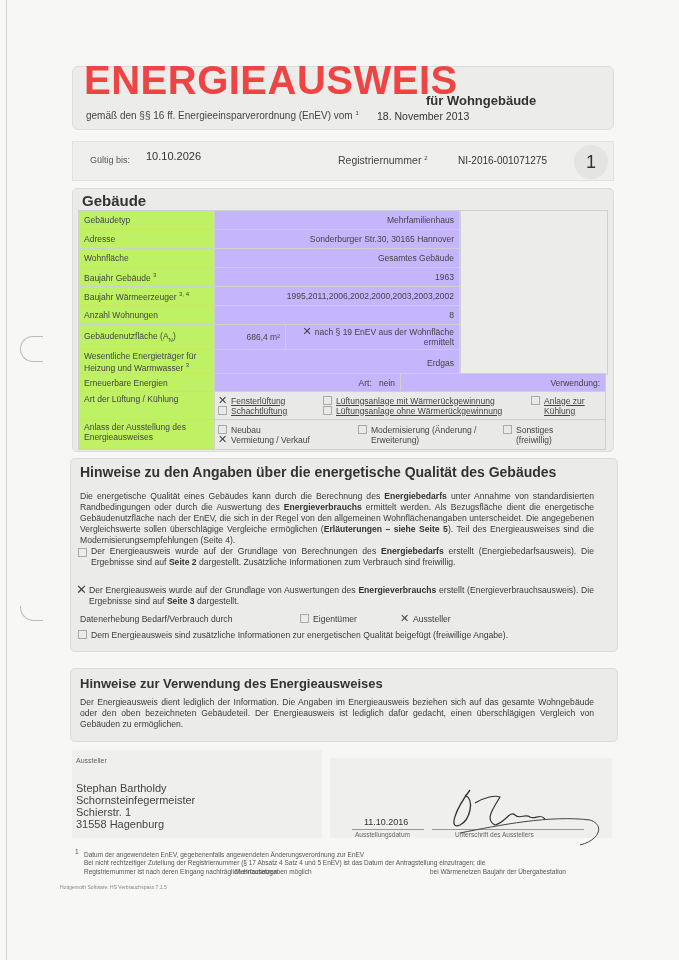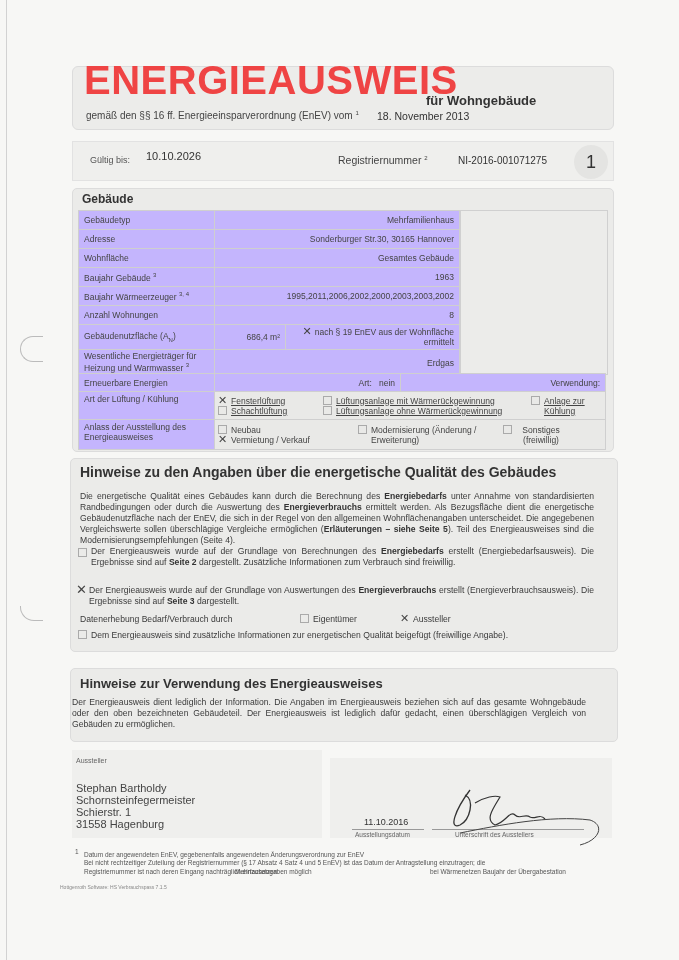--- a/index.html
+++ b/index.html
@@ -13,24 +13,24 @@
   .gemass{left:86px;top:110px;font-size:10px;color:#444;}
   .vomdate{left:377px;top:110px;font-size:10.5px;color:#333;}
   .sup{font-size:6px;vertical-align:super;}
   .validbox{left:72px;top:141px;width:540px;height:38px;background:#efefed;border:1px solid #e2e2e2;}
   .valid-label{left:90px;top:155px;font-size:9px;color:#555;}
   .valid-date{left:146px;top:150px;font-size:11px;color:#333;}
   .reg-label{left:338px;top:154px;font-size:10.5px;color:#444;}
   .reg-num{left:458px;top:155px;font-size:10px;color:#333;}
   .pagecircle{left:574px;top:145px;width:34px;height:34px;border-radius:50%;background:#e4e4e2;font-size:18px;color:#333;text-align:center;line-height:34px;}
   .sectionbox{background:#ebebe9;border:1px solid #dcdcdc;border-radius:5px;}
-  .sec-title{font-size:12px;font-weight:bold;color:#333;}
+  .sec-title{font-size:15px;font-weight:bold;color:#333;}
   table.geb{border-collapse:collapse;font-size:8.5px;color:#444;}
   table.geb td{border:1px solid #cfcfcf;padding:2px 5px;vertical-align:middle;}
-  td.lab{background:#c4b5fd;width:125px;}
+  td.lab{background:#bef264;width:125px;}
   td.val{background:#c4b5fd;text-align:right;}
   .cb{display:inline-block;width:7px;height:7px;border:1px solid #aaa;margin-right:4px;vertical-align:-1px;}
   .cx{display:inline-block;width:10px;font-size:11px;line-height:9px;margin-right:3px;color:#444;}
   .para{font-size:8.6px;line-height:11px;color:#3a3a3a;text-align:justify;}
   .para b{color:#333;}
   .fn{font-size:6.5px;color:#555;line-height:8.5px;}
 </style>
 </head>
 <body>
 
@@ -126,21 +126,21 @@
         <div style="width:140px;">
           <div><span class="cb"></span><span>Neubau</span></div>
           <div><span class="cx">✕</span><span>Vermietung / Verkauf</span></div>
         </div>
         <div style="width:135px;display:flex;">
               <span class="cb"></span>
               <span style="width:110px;">Modernisierung (Änderung / Erweiterung)</span>
             </div>
         <div style="width:80px;display:flex;padding-left:10px;">
               <span class="cb"></span>
-              <span style="width:50px;text-align:center;">Sonstiges (freiwillig)</span>
+              <span style="width:50px;">Sonstiges (freiwillig)</span>
             </div>
       </div>
     </td>
   </tr>
 </tbody>
   </table>
 
 <div class="abs sectionbox" style="left:70px;top:458px;width:546px;height:192px;"></div>
 <div class="abs sec-title" style="left:80px;top:464px;font-size:14px;">Hinweise zu den Angaben über die energetische Qualität des Gebäudes</div>
 <div class="abs para" style="left:80px;top:491px;width:514px;">
@@ -154,21 +154,21 @@
   <span class="cx" style="flex:none;font-size:13px;">✕</span>
   <span><span>Der Energieausweis wurde auf der Grundlage von Auswertungen des </span><b>Energieverbrauchs</b><span> erstellt (Energieverbrauchsausweis). Die Ergebnisse sind auf </span><b>Seite 3</b><span> dargestellt.</span></span>
 </div>
 <div class="abs para" style="left:80px;top:614px;">Datenerhebung Bedarf/Verbrauch durch</div>
 <div class="abs para" style="left:300px;top:614px;"><span class="cb"></span><span>Eigentümer</span></div>
 <div class="abs para" style="left:400px;top:614px;"><span class="cx">✕</span><span>Aussteller</span></div>
 <div class="abs para" style="left:78px;top:630px;"><span class="cb"></span><span>Dem Energieausweis sind zusätzliche Informationen zur energetischen Qualität beigefügt (freiwillige Angabe).</span></div>
 
 <div class="abs sectionbox" style="left:70px;top:668px;width:546px;height:72px;"></div>
 <div class="abs sec-title" style="left:80px;top:676px;font-size:13px;">Hinweise zur Verwendung des Energieausweises</div>
-<div class="abs para" style="left:72px;top:697px;width:514px;">Der Energieausweis dient lediglich der Information. Die Angaben im Energieausweis beziehen sich auf das gesamte Wohngebäude oder den oben bezeichneten Gebäudeteil. Der Energieausweis ist lediglich dafür gedacht, einen überschlägigen Vergleich von Gebäuden zu ermöglichen.</div>
+<div class="abs para" style="left:80px;top:697px;width:514px;">Der Energieausweis dient lediglich der Information. Die Angaben im Energieausweis beziehen sich auf das gesamte Wohngebäude oder den oben bezeichneten Gebäudeteil. Der Energieausweis ist lediglich dafür gedacht, einen überschlägigen Vergleich von Gebäuden zu ermöglichen.</div>
 
 <div class="abs" style="left:72px;top:750px;width:250px;height:88px;background:#efefed;"></div>
 <div class="abs" style="left:330px;top:758px;width:282px;height:80px;background:#efefed;"></div>
 <div class="abs" style="left:76px;top:757px;font-size:7px;color:#666;">Aussteller</div>
 <div class="abs" style="left:76px;top:782px;font-size:11px;line-height:12px;color:#444;">
   <div>Stephan Bartholdy</div>
   <div>Schornsteinfegermeister</div>
   <div>Schierstr. 1</div>
   <div>31558 Hagenburg</div>
 </div>

